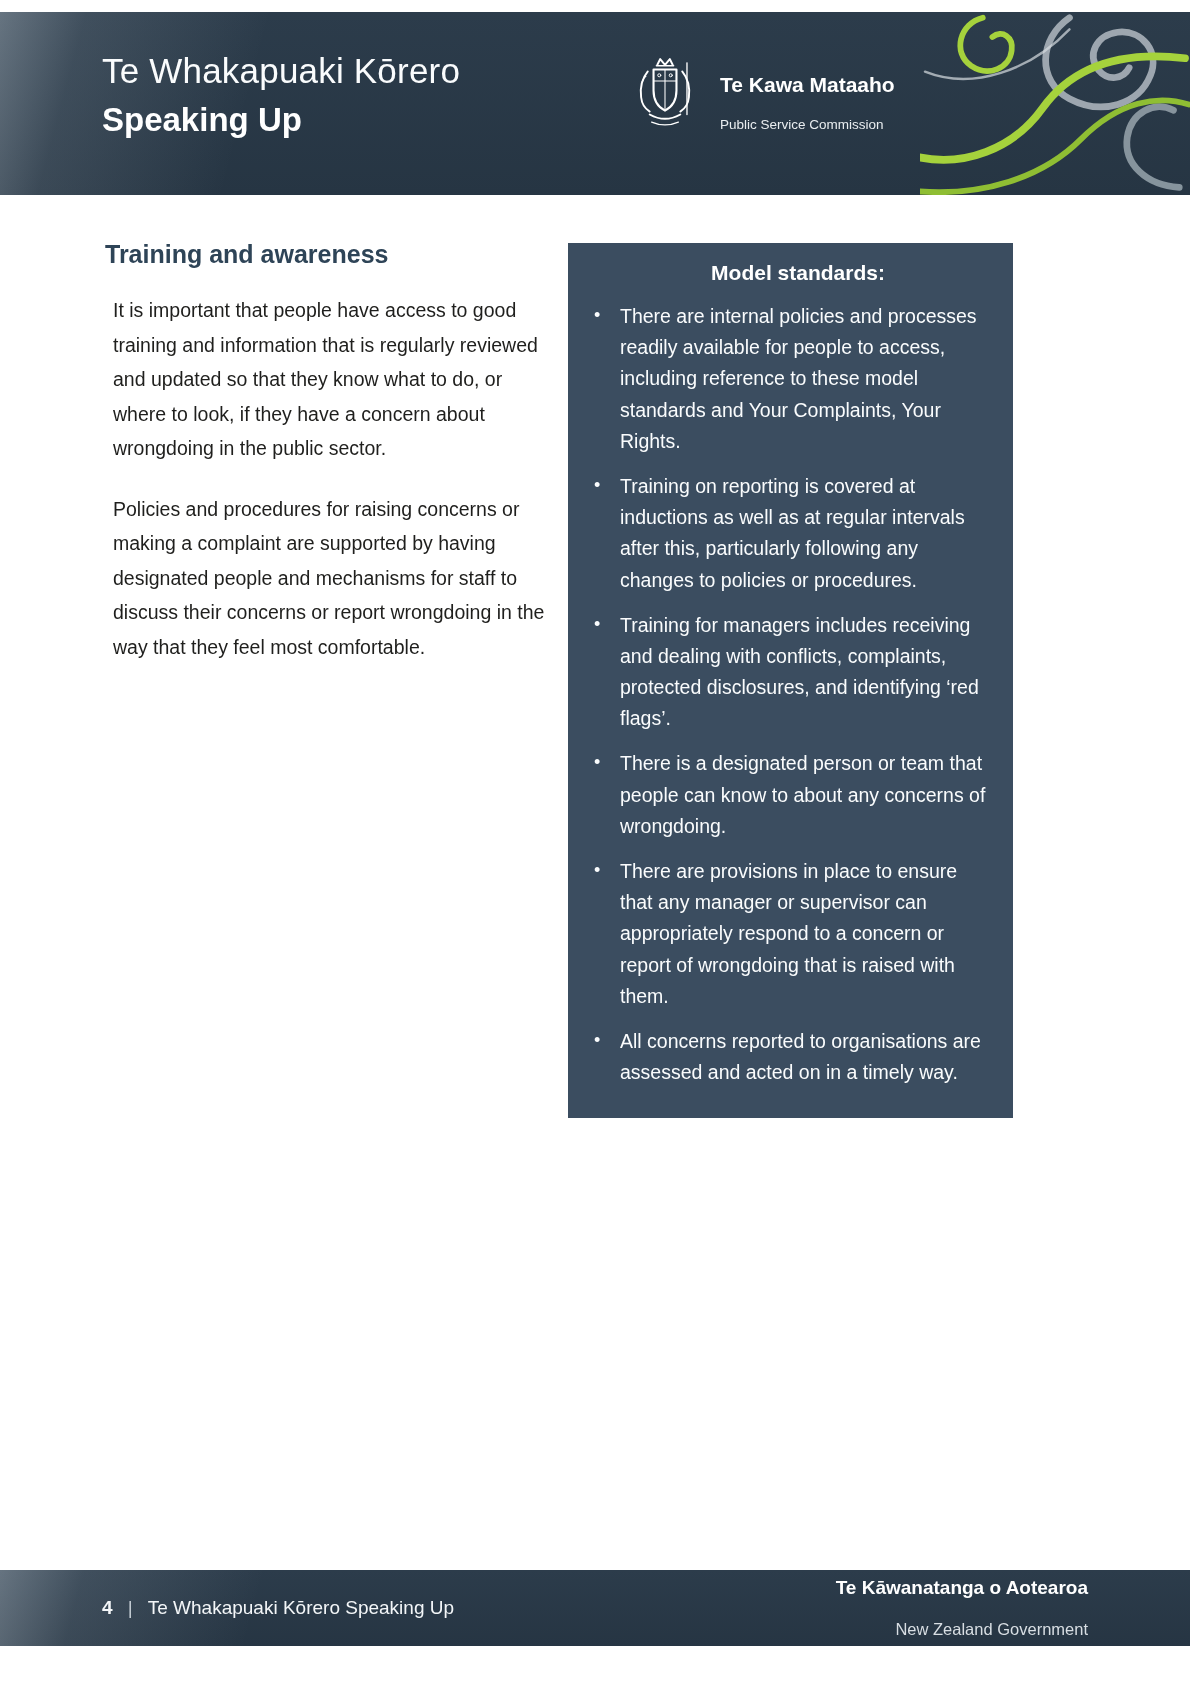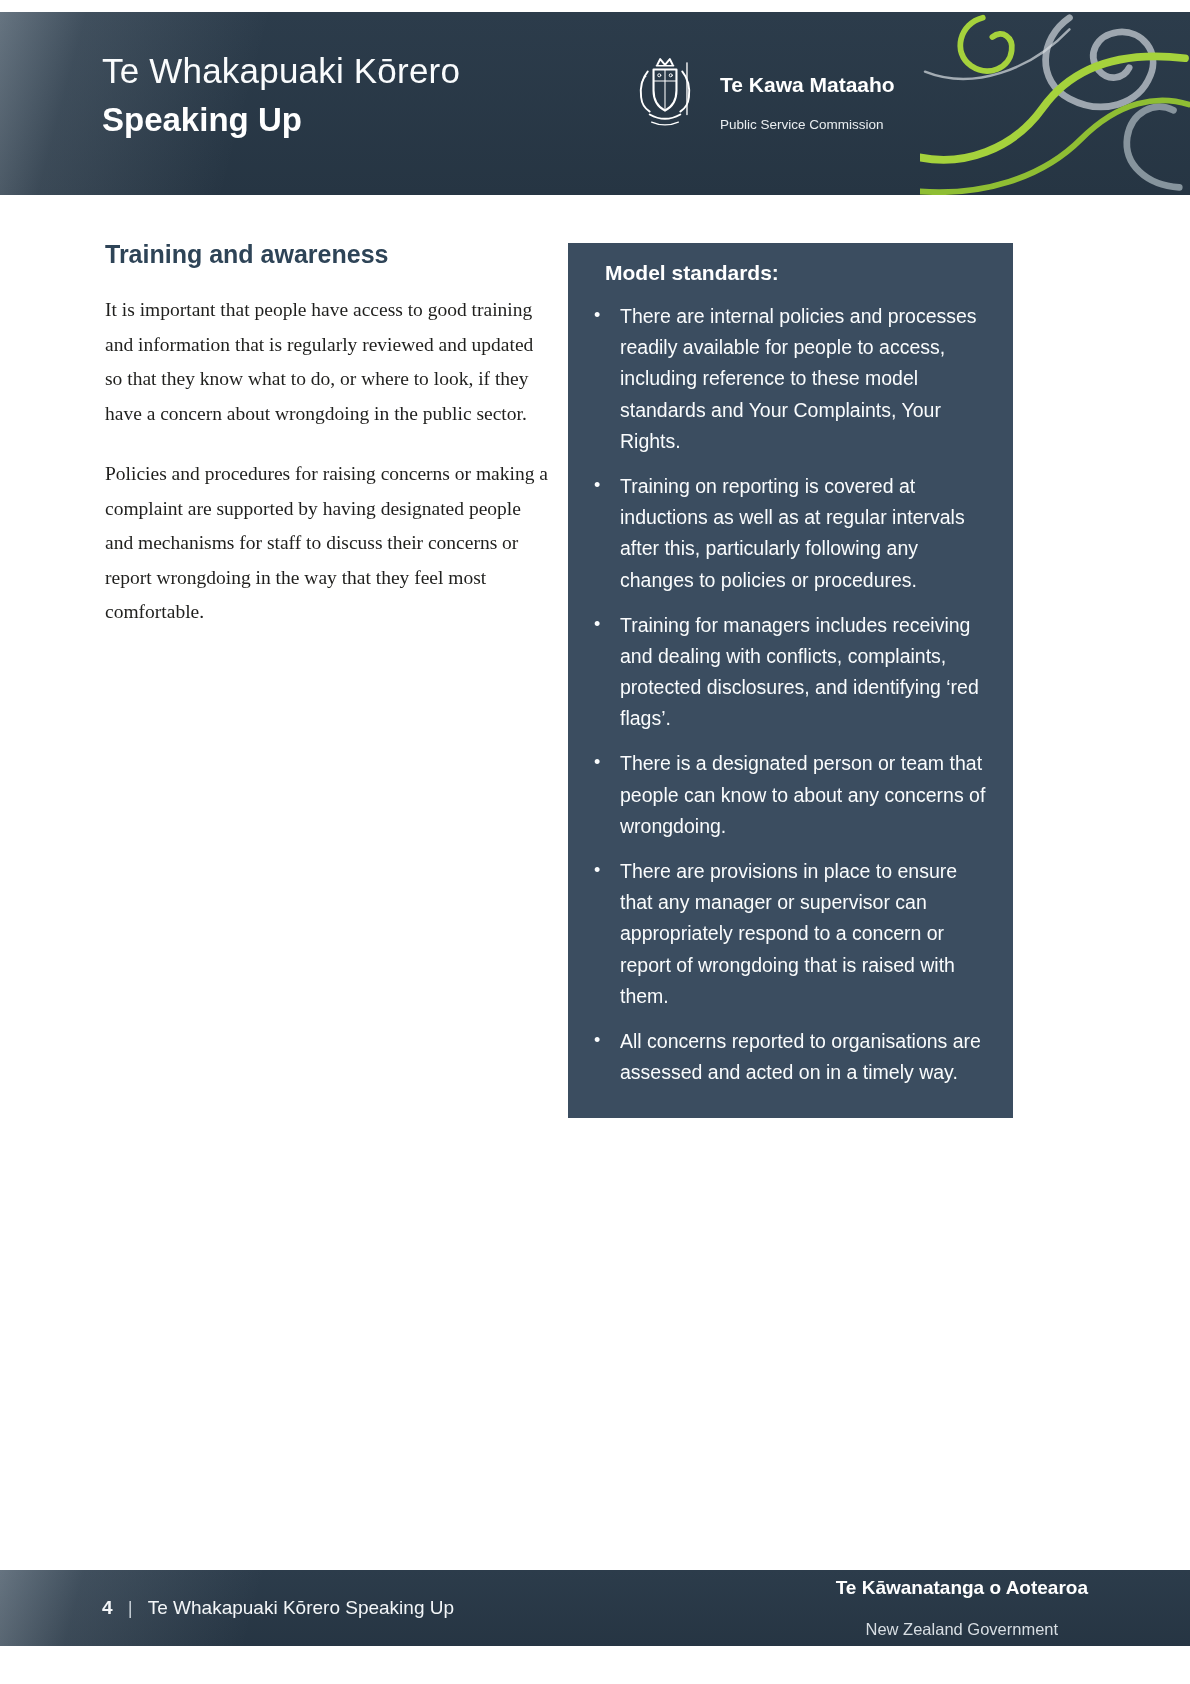--- a/index.html
+++ b/index.html
@@ -74,41 +74,41 @@
     top: 240px;
     width: 448px;
   }
   .section-heading {
     margin: 0 0 24px 0;
     font-size: 25px;
     font-weight: 700;
     color: #2e4457;
   }
   .body-para {
-    margin: 0 0 26px 0;
+    margin: 0 0 26px 8px;
     font-size: 19.5px;
     line-height: 1.77;
     color: #1f1f1d;
-    font-family: Liberation Serif, serif;
   }
 
   .panel {
     position: absolute;
     left: 568px;
     top: 243px;
     width: 445px;
     background: #3b4d60;
     color: #fafcfd;
     padding: 16px 22px 30px 20px;
   }
   .panel-title {
     margin: 2px 0 16px 17px;
     font-size: 21px;
     font-weight: 700;
     color: #ffffff;
+    text-align: center;
   }
   .panel ul {
     list-style: none;
     margin: 0;
     padding: 0;
   }
   .panel li {
     display: flex;
     font-size: 19.5px;
     line-height: 1.6;
@@ -129,21 +129,21 @@
     top: 1570px;
     height: 76px;
     display: flex;
     align-items: center;
     justify-content: space-between;
     padding: 0 102px;
   }
   .footer-left { font-size: 19px; color: #f3f6f8; }
   .page-number { font-weight: 700; }
   .footer-sep { margin: 0 10px; color: #c4ccd3; font-weight: 300; }
-  .footer-right { text-align: center; line-height: 1.3; }
+  .footer-right { text-align: right; line-height: 1.3; }
   .gov-name { font-size: 19px; font-weight: 700; color: #ffffff; }
   .gov-sub  { font-size: 16.5px; font-weight: 400; color: #d8dee3; margin-top: 18px; }
 </style>
 </head>
 <body>
 
 <div class="page">
 
   <header class="band header">
     <div class="header-titles">

